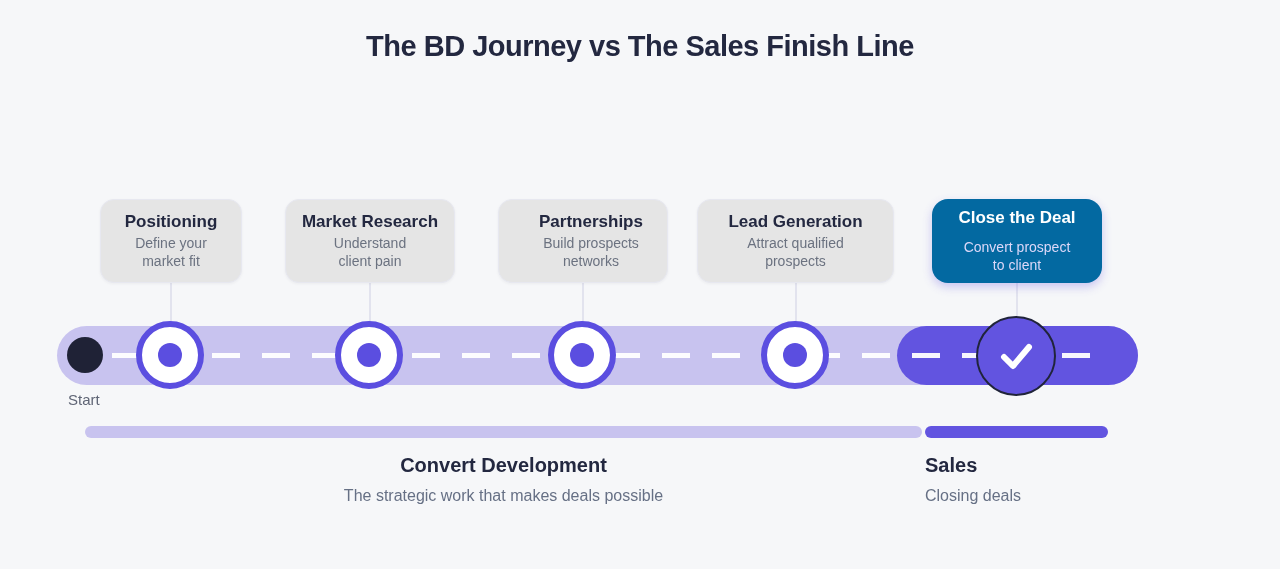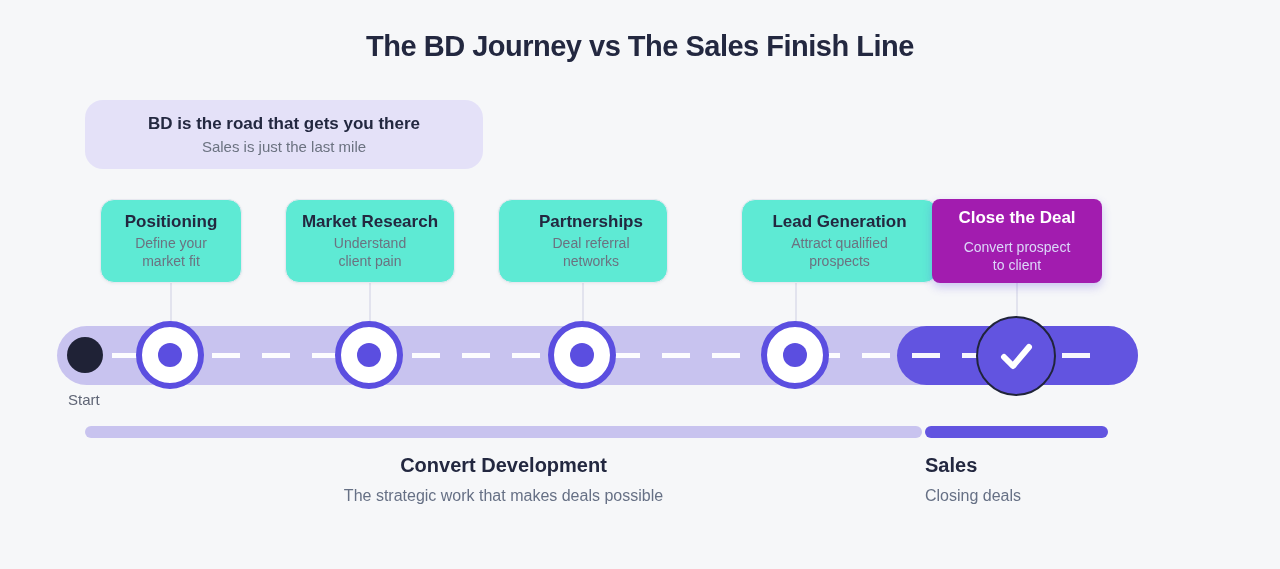--- a/index.html
+++ b/index.html
@@ -23,34 +23,34 @@
     position: absolute; left: 85px; top: 100px; width: 398px; height: 69px;
     background: #e4e1f8; border-radius: 18px;
     display: flex; flex-direction: column; justify-content: center; align-items: center;
     gap: 4px;
   }
   .callout-heading { font-size: 17px; font-weight: bold; color: #232840; }
   .callout-subheading { font-size: 15px; color: #6b7280; }
 
   .card {
     position: absolute; top: 199px; height: 84px;
-    background: #5eead4; border: 1px solid #e7e8f0; border-radius: 14px;
+    background: #e5e5e5; border: 1px solid #e7e8f0; border-radius: 14px;
     box-shadow: 0 1px 3px rgba(30,35,60,0.05);
     display: flex; flex-direction: column; align-items: center; justify-content: center;
     text-align: center; padding: 6px 8px; gap: 3px;
   }
   .card-title { font-size: 17px; font-weight: bold; color: #232840; line-height: 1.15; }
   .card-desc { font-size: 14px; color: #6b7280; line-height: 1.3; }
   .card-1 { left: 100px; width: 142px; }
   .card-2 { left: 285px; width: 170px; }
   .card-3 { left: 498px; width: 170px; padding-left: 24px; }
-  .card-4 { left: 697px; width: 197px; margin-left: 44px; }
+  .card-4 { left: 697px; width: 197px; }
   .card-5 {
     left: 932px; width: 170px; height: 84px;
-    background: #a21caf; border: none; border-radius: 8px;
+    background: #0369a1; border: none; border-radius: 16px;
     box-shadow: 0 4px 10px rgba(98,84,224,0.30);
   }
   .card-5 .card-title { color: #ffffff; }
   .card-5 .card-desc { color: #dcd8f9; margin-top: 7px; }
 
   .connector {
     position: absolute; width: 2px; background: #e2e3ee; top: 283px;
   }
   .conn-1 { left: 170px; height: 40px; }
   .conn-2 { left: 369px; height: 40px; }
@@ -115,24 +115,20 @@
   .legend-title { font-size: 20px; font-weight: bold; color: #232840; }
   .legend-sub { font-size: 16px; color: #667085; margin-top: 10px; }
 </style>
 </head>
 <body>
 
 <div class="stage">
 
   <div class="page-title">The BD Journey vs The Sales Finish Line</div>
 
-  <div class="callout">
-    <div class="callout-heading">BD is the road that gets you there</div>
-    <div class="callout-subheading">Sales is just the last mile</div>
-  </div>
 
   <div class="connector conn-1"></div>
   <div class="connector conn-2"></div>
   <div class="connector conn-3"></div>
   <div class="connector conn-4"></div>
   <div class="connector conn-5"></div>
 
   <div class="card card-1">
     <div class="card-title">Positioning</div>
     <div class="card-desc">
@@ -143,21 +139,21 @@
   <div class="card card-2">
     <div class="card-title">Market Research</div>
     <div class="card-desc">
       <div>Understand</div>
       <div>client pain</div>
     </div>
   </div>
   <div class="card card-3">
     <div class="card-title">Partnerships</div>
     <div class="card-desc">
-      <div>Deal referral</div>
+      <div>Build prospects</div>
       <div>networks</div>
     </div>
   </div>
   <div class="card card-4">
     <div class="card-title">Lead Generation</div>
     <div class="card-desc">
       <div>Attract qualified</div>
       <div>prospects</div>
     </div>
   </div>

